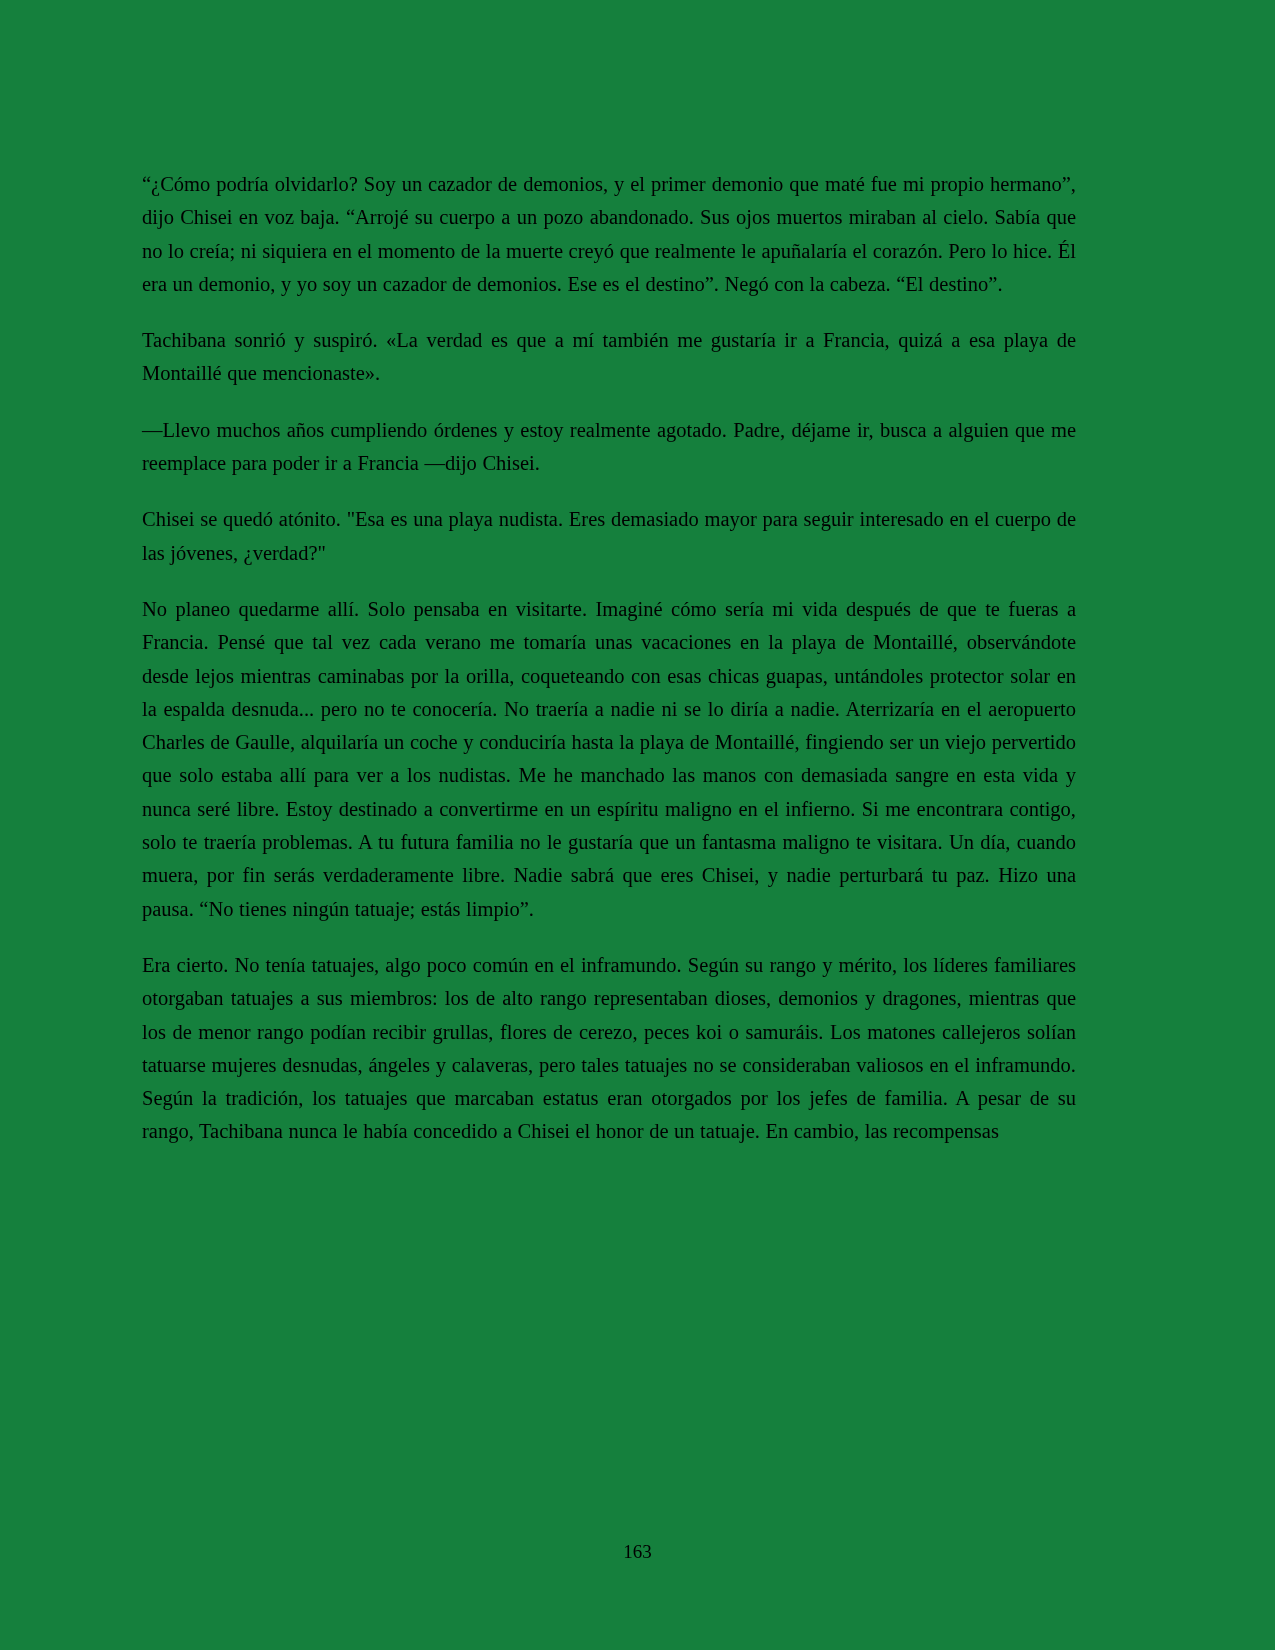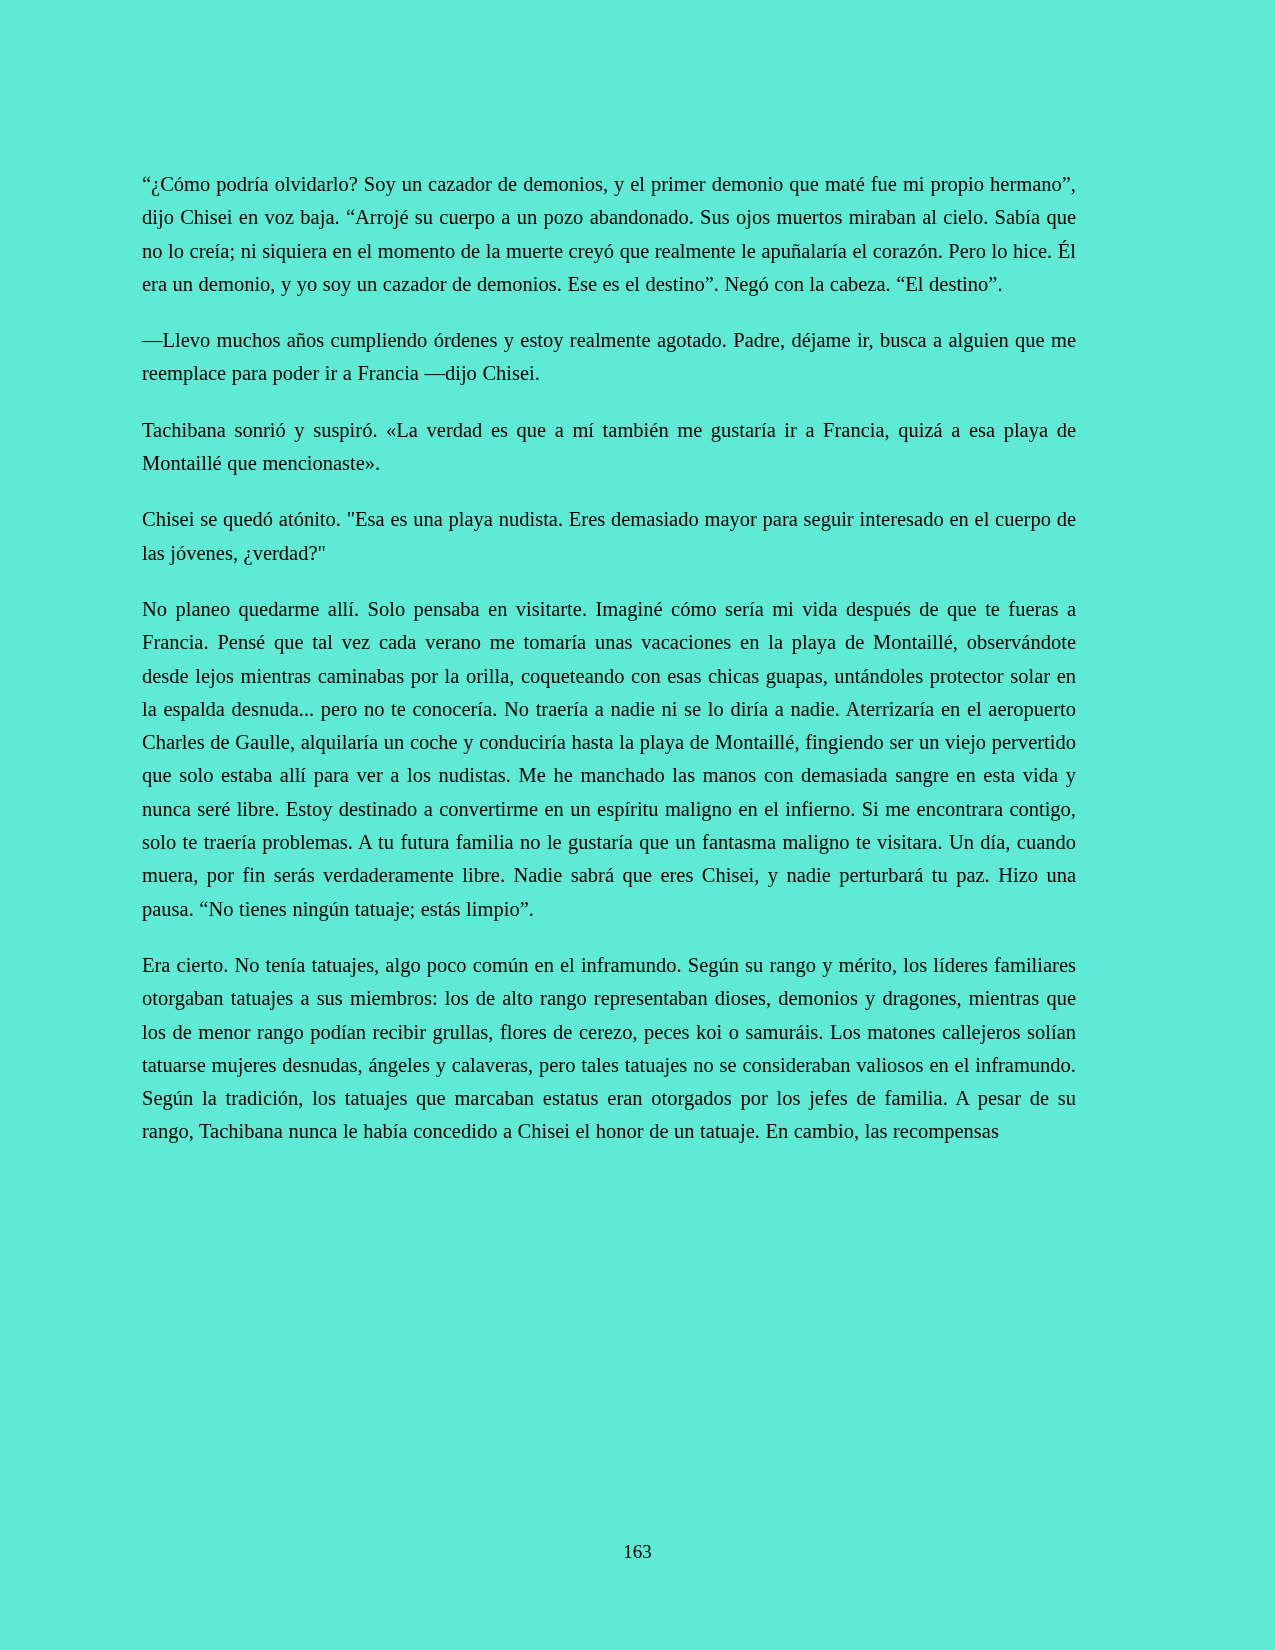--- a/index.html
+++ b/index.html
@@ -7,21 +7,21 @@
     margin: 0;
     padding: 0;
     background: #ffffff;
   }
 
   .page {
     position: relative;
     width: 1275px;
     height: 1650px;
     margin: 0 auto;
-    background: #5eead4;
+    background: #15803d;
     box-sizing: border-box;
     overflow: hidden;
   }
 
   .text-column {
     position: absolute;
     left: 142px;
     top: 168px;
     width: 934px;
   }
@@ -55,22 +55,22 @@
     color: #000000;
   }
 </style>
 </head>
 <body>
 
 <div class="page">
 
   <div class="text-column">
     <p class="para">“¿Cómo podría olvidarlo? Soy un cazador de demonios, y el primer demonio que maté fue mi propio hermano”, dijo Chisei en voz baja. “Arrojé su cuerpo a un pozo abandonado. Sus ojos muertos miraban al cielo. Sabía que no lo creía; ni siquiera en el momento de la muerte creyó que realmente le apuñalaría el corazón. Pero lo hice. Él era un demonio, y yo soy un cazador de demonios. Ese es el destino”. Negó con la cabeza. “El destino”.</p>
+    <p class="para">Tachibana sonrió y suspiró. «La verdad es que a mí también me gustaría ir a Francia, quizá a esa playa de Montaillé que mencionaste».</p>
     <p class="para">—Llevo muchos años cumpliendo órdenes y estoy realmente agotado. Padre, déjame ir, busca a alguien que me reemplace para poder ir a Francia —dijo Chisei.</p>
-    <p class="para">Tachibana sonrió y suspiró. «La verdad es que a mí también me gustaría ir a Francia, quizá a esa playa de Montaillé que mencionaste».</p>
     <p class="para">Chisei se quedó atónito. "Esa es una playa nudista. Eres demasiado mayor para seguir interesado en el cuerpo de las jóvenes, ¿verdad?"</p>
     <p class="para">No planeo quedarme allí. Solo pensaba en visitarte. Imaginé cómo sería mi vida después de que te fueras a Francia. Pensé que tal vez cada verano me tomaría unas vacaciones en la playa de Montaillé, observándote desde lejos mientras caminabas por la orilla, coqueteando con esas chicas guapas, untándoles protector solar en la espalda desnuda... pero no te conocería. No traería a nadie ni se lo diría a nadie. Aterrizaría en el aeropuerto Charles de Gaulle, alquilaría un coche y conduciría hasta la playa de Montaillé, fingiendo ser un viejo pervertido que solo estaba allí para ver a los nudistas. Me he manchado las manos con demasiada sangre en esta vida y nunca seré libre. Estoy destinado a convertirme en un espíritu maligno en el infierno. Si me encontrara contigo, solo te traería problemas. A tu futura familia no le gustaría que un fantasma maligno te visitara. Un día, cuando muera, por fin serás verdaderamente libre. Nadie sabrá que eres Chisei, y nadie perturbará tu paz. Hizo una pausa. “No tienes ningún tatuaje; estás limpio”.</p>
     <p class="para last">Era cierto. No tenía tatuajes, algo poco común en el inframundo. Según su rango y mérito, los líderes familiares otorgaban tatuajes a sus miembros: los de alto rango representaban dioses, demonios y dragones, mientras que los de menor rango podían recibir grullas, flores de cerezo, peces koi o samuráis. Los matones callejeros solían tatuarse mujeres desnudas, ángeles y calaveras, pero tales tatuajes no se consideraban valiosos en el inframundo. Según la tradición, los tatuajes que marcaban estatus eran otorgados por los jefes de familia. A pesar de su rango, Tachibana nunca le había concedido a Chisei el honor de un tatuaje. En cambio, las recompensas</p>
   </div>
 
   <div class="page-number">163</div>
 
 </div>
 
 </body></html>

